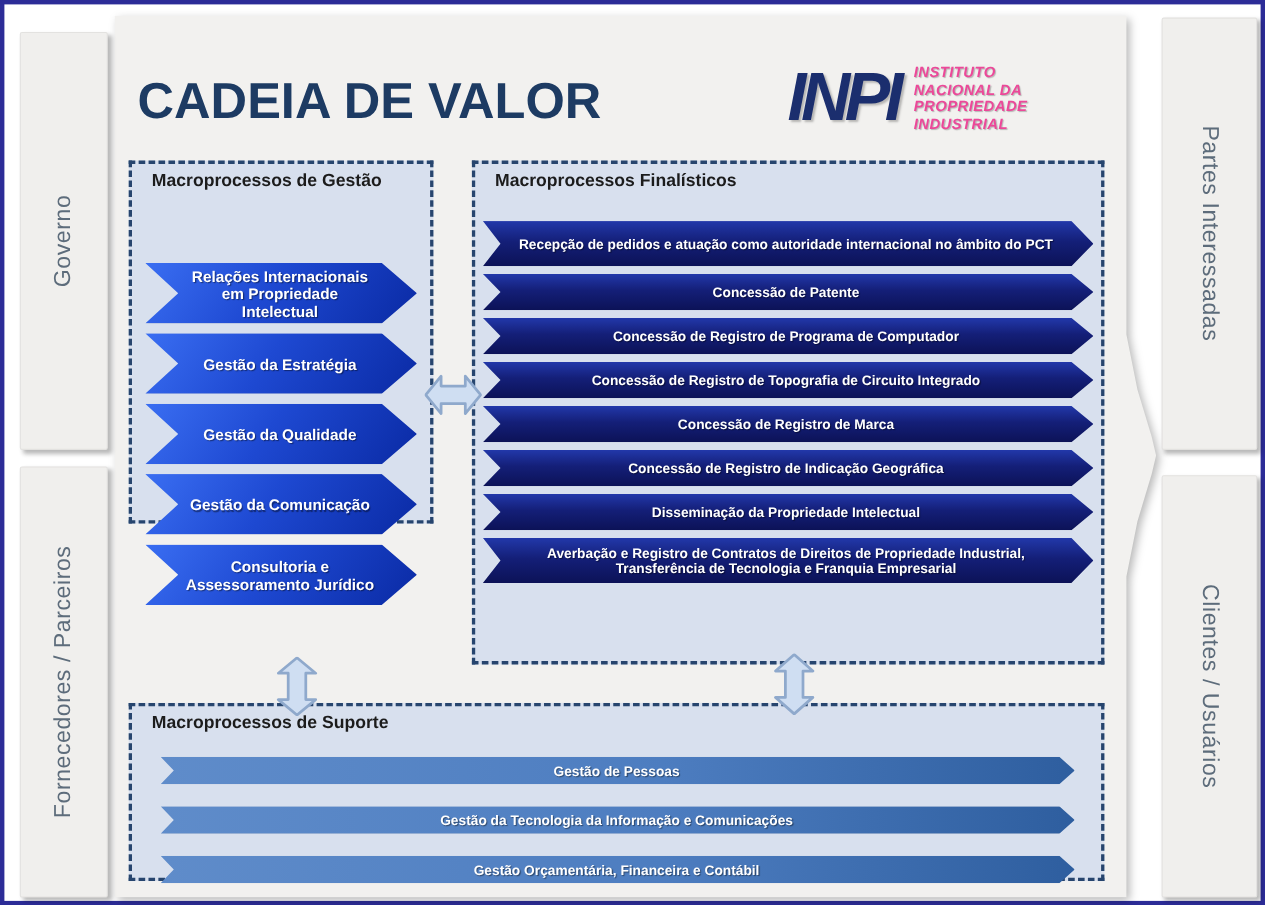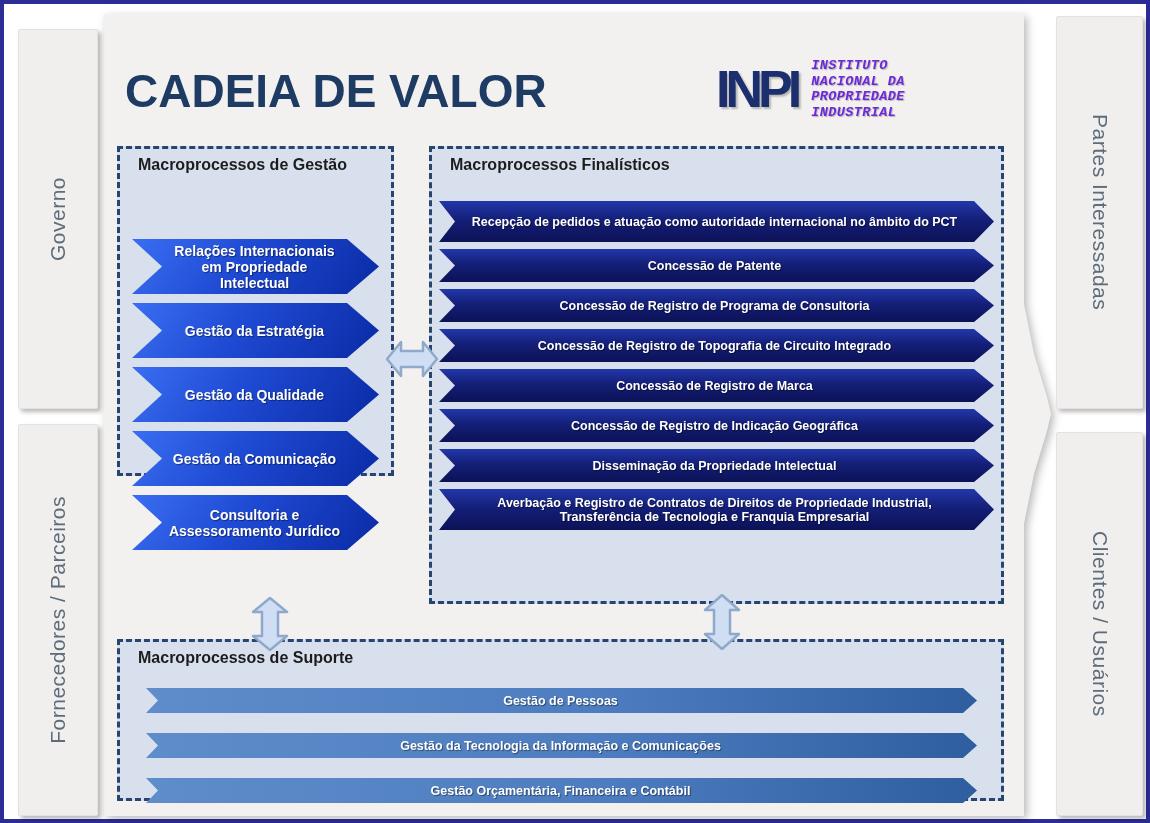--- a/index.html
+++ b/index.html
@@ -25,27 +25,27 @@
                        filter:drop-shadow(3px 3px 4px rgba(0,0,0,0.28)); }
   #main-panel { width:100%; height:100%; background:#f2f1ef;
                 clip-path:polygon(0 0, 920px 0, 920px 290px, 930px 340px, 943px 383px,
                                   947px 400px, 943px 417px, 930px 460px, 920px 510px,
                                   920px 100%, 0 100%); }
 
   
   #page-title { position:absolute; left:121px; top:60px; font-size:46px; font-weight:600;
                 color:#1d3b63; letter-spacing:0px; }
   #logo { position:absolute; left:712px; top:50px; display:flex; align-items:center; }
-  #logo-acronym { font-size:52px; font-weight:bold; color:#1b2e6e;
+  #logo-acronym { font-size:62px; font-weight:bold; font-style:italic; color:#1b2e6e;
                   letter-spacing:-5px; line-height:70px; padding-right:14px;
                   text-shadow:2px 2px 2px rgba(0,0,0,0.25); }
   #logo-name { display:flex; flex-direction:column; }
-  #logo-name span { font-size:13.5px; font-weight:bold; font-style:italic; color:#6d28d9;
+  #logo-name span { font-size:13.5px; font-weight:bold; font-style:italic; color:#ec4899;
                     line-height:15.5px; letter-spacing:0.4px;
-                    text-shadow:1px 1px 1px rgba(0,0,0,0.25);font-family:Liberation Mono, monospace; }
+                    text-shadow:1px 1px 1px rgba(0,0,0,0.25); }
 
   
   .macro-box { position:absolute; background:#d8e0ee; border:3px dashed #27456e; }
   .macro-title { position:absolute; left:18px; top:7px; font-size:16px; font-weight:bold;
                  color:#1c1c1c; }
   #box-gestao       { left:113px; top:142px; width:277px; height:330px; }
   #box-finalisticos { left:425px; top:142px; width:575px; height:458px; }
   #box-suporte      { left:113px; top:635px; width:887px; height:162px; }
 
   .arrow-list { position:absolute; display:flex; flex-direction:column; }
@@ -116,21 +116,21 @@
       <div class="parrow parrow-gestao">Gestão da Comunicação</div>
       <div class="parrow parrow-gestao">Consultoria e Assessoramento Jurídico</div>
     </div>
   </div>
 
   <div class="macro-box" id="box-finalisticos">
     <div class="macro-title">Macroprocessos Finalísticos</div>
     <div class="arrow-list" id="list-finalisticos">
       <div class="parrow parrow-final tall">Recepção de pedidos e atuação como autoridade internacional no âmbito do PCT</div>
       <div class="parrow parrow-final">Concessão de Patente</div>
-      <div class="parrow parrow-final">Concessão de Registro de Programa de Consultoria</div>
+      <div class="parrow parrow-final">Concessão de Registro de Programa de Computador</div>
       <div class="parrow parrow-final">Concessão de Registro de Topografia de Circuito Integrado</div>
       <div class="parrow parrow-final">Concessão de Registro de Marca</div>
       <div class="parrow parrow-final">Concessão de Registro de Indicação Geográfica</div>
       <div class="parrow parrow-final">Disseminação da Propriedade Intelectual</div>
       <div class="parrow parrow-final tall">Averbação e Registro de Contratos de Direitos de Propriedade Industrial, Transferência de Tecnologia e Franquia Empresarial</div>
     </div>
   </div>
 
   <div class="macro-box" id="box-suporte">
     <div class="macro-title">Macroprocessos de Suporte</div>

